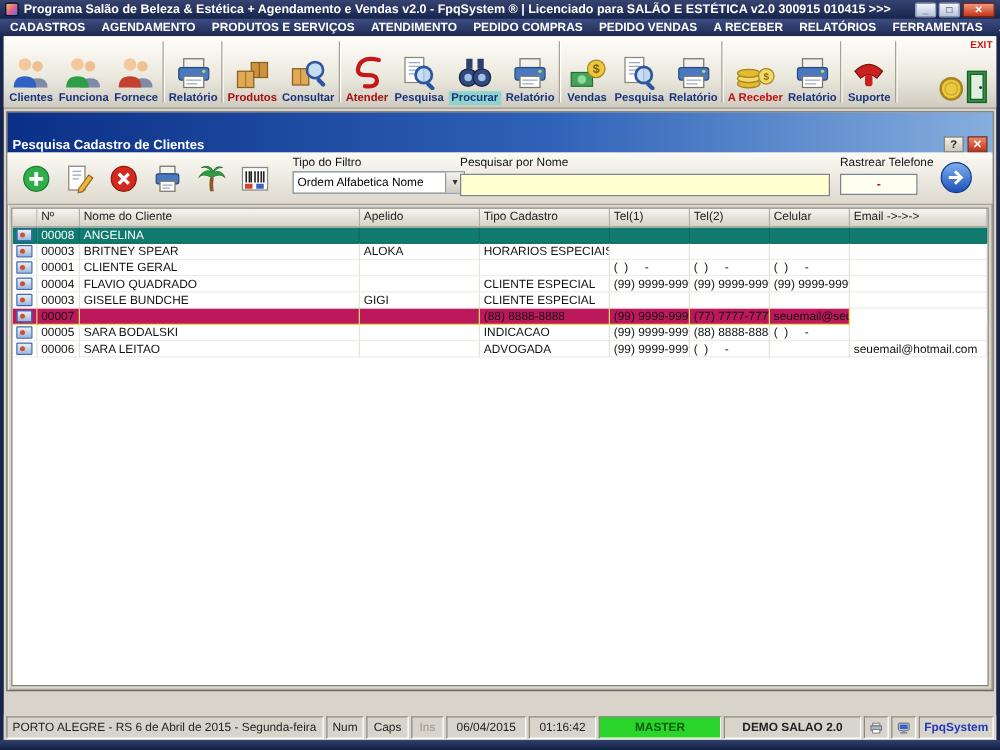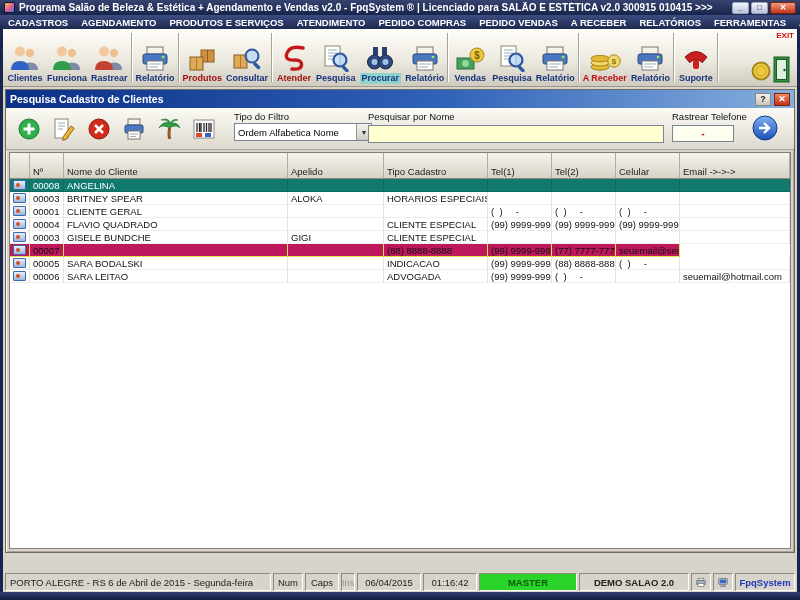--- a/index.html
+++ b/index.html
@@ -33,21 +33,21 @@
   .tb-btn{display:flex;flex-direction:column;align-items:center;justify-content:flex-end;
     padding:1px 2px;min-width:40px;position:relative;cursor:default;}
   .tb-btn .ticon{height:31px;display:flex;align-items:center;justify-content:center;}
   .tb-btn .tlabel{font-size:9px;font-weight:bold;color:#16337e;line-height:11px;white-space:nowrap;}
   .exit-tag{position:absolute;top:1px;right:1px;color:#cc1111;font-size:8px;font-weight:bold;}
 
   
   .workspace{flex:1;min-height:0;display:flex;flex-direction:column;}
   .dialog{margin:2px 2px 0;flex:0 0 464px;display:flex;flex-direction:column;background:#d8d4cc;
     border:1px solid #6e6a60;box-shadow:inset 1px 1px 0 #f8f7f2, inset -1px -1px 0 #a8a498;}
-  .dlg-title{height:18px;flex:0 0 auto;display:flex;align-items:center;gap:3px;padding:0 4px;
+  .dlg-title{height:32px;flex:0 0 auto;display:flex;align-items:flex-end;gap:3px;padding:0 4px;
     background:linear-gradient(90deg,#0b2f86,#2f62b8 55%,#86aede);color:#fff;font-size:10.5px;font-weight:bold;}
   .dlg-title-text{flex:1;white-space:nowrap;overflow:hidden;}
   .dlg-btn{width:16px;height:13px;font-size:9px;font-weight:bold;line-height:11px;text-align:center;
     background:linear-gradient(#f2f1ea,#cac6ba);border:1px solid #8a867a;color:#222;cursor:default;}
   .dlg-btn.close{background:linear-gradient(#f08868,#c03018);color:#fff;border-color:#7e2410;}
 
   .dlg-filter{height:42px;flex:0 0 auto;position:relative;border-bottom:1px solid #a6a298;
     background:linear-gradient(#fbfaf4,#ddd9ce);}
   .filter-icons{position:absolute;left:10px;top:8px;display:flex;gap:9px;}
   .fi-btn{width:26px;height:26px;display:flex;align-items:center;justify-content:center;cursor:default;}
@@ -62,21 +62,21 @@
   .phone-wrap{position:absolute;left:666px;top:3px;width:74px;}
   .phone-input{width:62px;height:17px;background:#fffff0;border:1px solid #7a8694;font-size:10px;
     color:#c01010;font-weight:bold;text-align:center;}
   .go-btn{position:absolute;right:16px;top:7px;width:26px;height:26px;cursor:default;}
 
   
   .grid{flex:1;min-height:0;margin:2px 3px 3px;border:1px solid #837f74;background:#fff;
     overflow:hidden;display:flex;flex-direction:column;}
   .grow{display:grid;grid-template-columns:20px 34px 224px 96px 104px 64px 64px 64px minmax(0,1fr);}
   .ghead .gcell{background:linear-gradient(#f6f4ee,#d6d2c6);border-right:1px solid #b2aea2;
-    border-bottom:1px solid #8e8a7e;font-size:9.5px;color:#222;height:26px;line-height:14px;padding:12px 3px;
+    border-bottom:1px solid #8e8a7e;font-size:9.5px;color:#222;height:15px;line-height:14px;padding:0 3px;
     white-space:nowrap;overflow:hidden;}
   .grid-body{flex:1;overflow:hidden;}
   .body-row{height:13px;}
   .body-row .gcell{font-size:9.5px;line-height:13px;padding:0 3px;white-space:pre;overflow:hidden;
     border-right:1px solid #e6e3da;border-bottom:1px solid #efede5;color:#111;}
   .body-row.sel .gcell{background:#117a6f;color:#fff;border-color:#0e6a60;}
   .body-row.hl .gcell{background:#be185d;border-color:#e4de52;}
   .icel{display:flex;align-items:center;justify-content:center;padding:0 !important;}
   .row-icon{display:inline-block;width:13px;height:10px;background:linear-gradient(#e8f0fa,#9cb8dd);
     border:1px solid #3c68b0;border-radius:1px;position:relative;}
@@ -144,21 +144,21 @@
           </div>
           <div class="tb-btn">
             <div class="ticon">
               <svg width="32" height="28" viewBox="0 0 32 28">
                 <circle cx="21" cy="9" r="4.2" fill="#eec092"></circle>
                 <path d="M13 26q0-7.5 8-7.5t8 7.5z" fill="#7d8aa8"></path>
                 <circle cx="11" cy="7.5" r="5" fill="#f3c89d"></circle>
                 <path d="M2 26q0-9 9-9t9 9z" fill="#c4402f"></path>
               </svg>
             </div>
-            <div class="tlabel">Rastrear</div>
+            <div class="tlabel">Fornece</div>
           </div>
         </div>
         <div class="tb-sep"></div>
         <div class="tb-group">
           <div class="tb-btn">
             <div class="ticon">
               <svg width="30" height="28" viewBox="0 0 30 28">
                 <rect x="7" y="3" width="16" height="7" fill="#f2f1ea" stroke="#7a766c"></rect>
                 <rect x="3" y="10" width="24" height="10" rx="2" fill="#4a78c0" stroke="#2c4a80"></rect>
                 <circle cx="23" cy="13" r="1.3" fill="#a8e84a"></circle>
@@ -524,21 +524,21 @@
         </div>
       </div>
 
       <div class="footer-hint">Para fechar a tela ESC ou botão SAIR</div>
     </div>
 
     <div class="statusbar" id="statusbar">
         <div class="sb" style="flex: 1 1 0%;">PORTO ALEGRE - RS  6 de Abril de 2015 - Segunda-feira</div>
         <div class="sb" style="width: 30px; justify-content: center;">Num</div>
         <div class="sb" style="width: 34px; justify-content: center;">Caps</div>
-        <div class="sb" style="width: 14px; color: rgb(156, 152, 140); justify-content: center;">Ins</div>
+        <div class="sb" style="width: 26px; color: rgb(156, 152, 140); justify-content: center;">Ins</div>
         <div class="sb" style="width: 64px; justify-content: center;">06/04/2015</div>
         <div class="sb" style="width: 54px; justify-content: center;">01:16:42</div>
         <div class="sb" style="width: 98px; background: rgb(42, 212, 42); color: rgb(10, 92, 10); font-weight: bold; justify-content: center;">MASTER</div>
         <div class="sb" style="width: 110px; font-weight: bold; justify-content: center;">DEMO SALAO 2.0</div>
         <div class="sb" style="width: 20px; justify-content: center;">
           <svg width="14" height="13" viewBox="0 0 14 13">
             <rect x="3" y="1" width="8" height="3" fill="#eee" stroke="#777"></rect>
             <rect x="1" y="4" width="12" height="5" fill="#aab4c4" stroke="#667"></rect>
             <rect x="3" y="8" width="8" height="4" fill="#fff" stroke="#777"></rect>
           </svg>

